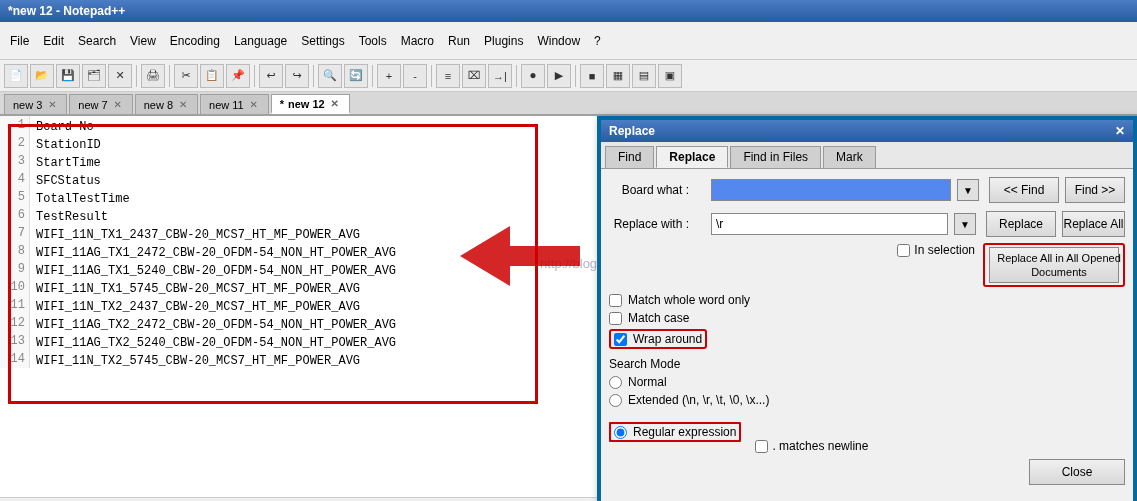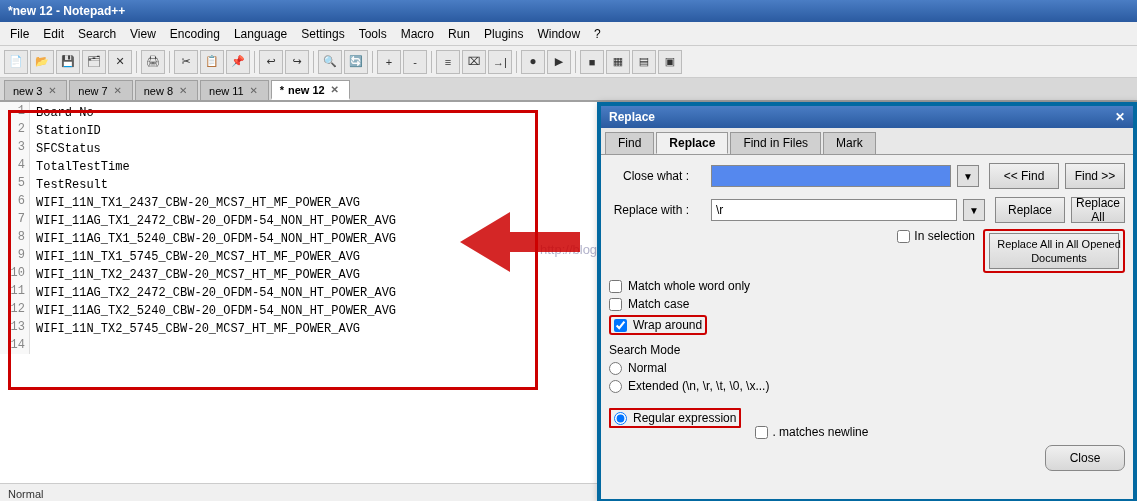--- a/index.html
+++ b/index.html
@@ -17,21 +17,21 @@
       height: 22px;
     }
 
     
     .menu-bar {
       background: #f0f0f0;
       border-bottom: 1px solid #ccc;
       padding: 2px 4px;
       display: flex;
       gap: 2px;
-      height: 24px;
+      height: 38px;
       align-items: center;
     }
     .menu-item {
       padding: 2px 6px;
       cursor: pointer;
       font-size: 12px;
       color: #000;
     }
 
     
@@ -453,20 +453,21 @@
         <div>9</div>
         <div>10</div>
       <div>11</div>
         <div>12</div>
         <div>13</div>
         <div>14</div>
     </div>
     <div class="editor-content">
       <div class="code-line">Board No</div>
       <div class="code-line">StationID</div>
+      <div class="code-line">StartTime</div>
       <div class="code-line">SFCStatus</div>
       <div class="code-line">TotalTestTime</div>
       <div class="code-line">TestResult</div>
       <div class="code-line">WIFI_11N_TX1_2437_CBW-20_MCS7_HT_MF_POWER_AVG</div>
       <div class="code-line">WIFI_11AG_TX1_2472_CBW-20_OFDM-54_NON_HT_POWER_AVG</div>
       <div class="code-line">WIFI_11AG_TX1_5240_CBW-20_OFDM-54_NON_HT_POWER_AVG</div>
       <div class="code-line">WIFI_11N_TX1_5745_CBW-20_MCS7_HT_MF_POWER_AVG</div>
       <div class="code-line">WIFI_11N_TX2_2437_CBW-20_MCS7_HT_MF_POWER_AVG</div>
       <div class="code-line">WIFI_11AG_TX2_2472_CBW-20_OFDM-54_NON_HT_POWER_AVG</div>
       <div class="code-line">WIFI_11AG_TX2_5240_CBW-20_OFDM-54_NON_HT_POWER_AVG</div>
@@ -493,35 +494,35 @@
     <div class="dialog-tabs">
       <div class="dialog-tab">Find</div>
       <div class="dialog-tab active">Replace</div>
       <div class="dialog-tab">Find in Files</div>
       <div class="dialog-tab">Mark</div>
     </div>
 
     <div style="position:relative; padding: 8px;">
 
       <div class="field-row">
-        <span class="field-label">Close what :</span>
+        <span class="field-label">Board what :</span>
         <div style="position:relative; width: 10px;"></div>
         <input class="field-input highlighted" type="text" style="flex: 1 1 0%; background: rgb(85, 136, 238); color: white; border: 1px solid rgb(136, 136, 136); height: 22px; padding: 2px 4px; font-size: 12px;">
         <div class="dropdown-arrow">▼</div>
         <button class="dialog-btn" style="width:70px; margin-left:4px;">&lt;&lt; Find</button>
         <button class="dialog-btn" style="width:60px;">Find &gt;&gt;</button>
       </div>
 
       <div class="field-row">
         <span class="field-label">Replace with :</span>
         <div style="position:relative; width: 10px;"></div>
         <input class="field-input-replace" type="text" value="\r" style="flex: 1 1 0%; background: white; border: 1px solid rgb(136, 136, 136); height: 22px; padding: 2px 4px; font-size: 12px;">
         <div class="dropdown-arrow">▼</div>
         <button class="dialog-btn" style="width:70px; margin-left:4px;">Replace</button>
-        <button class="dialog-btn" style="width:54px;">Replace All</button>
+        <button class="dialog-btn" style="width:63px;">Replace All</button>
       </div>
 
       <div style="display:flex; justify-content:flex-end; align-items:flex-start; gap:8px; margin-bottom:6px; margin-top: -2px;">
         <div style="display:flex; align-items:center; gap:4px;">
           <input type="checkbox" style="">
           <span>In selection</span>
         </div>
         <div class="replace-opened-highlight">
           <button class="dialog-btn" style="width:130px; height:36px; font-size:11px; white-space:nowrap; text-align:center; line-height:1.3;padding-left:10px;">Replace All in All Opened<br>Documents</button>
         </div>
@@ -560,21 +561,21 @@
             <span>Regular expression</span>
           </span>
           <span style="display:flex; align-items:center; gap:4px; margin-left:8px;margin-top:28px;">
             <input type="checkbox" style="">
             <span>. matches newline</span>
           </span>
         </div>
       </div>
 
       <div style="display:flex; justify-content:flex-end; margin-top:6px;">
-        <button class="dialog-btn" style="width:80px;border-radius:7px;">Close</button>
+        <button class="dialog-btn" style="width:96px;">Close</button>
       </div>
 
     </div>
   </div>
 
   <div class="status-bar">
     <span>Normal</span>
   </div>
 
   <div class="logo-area">

